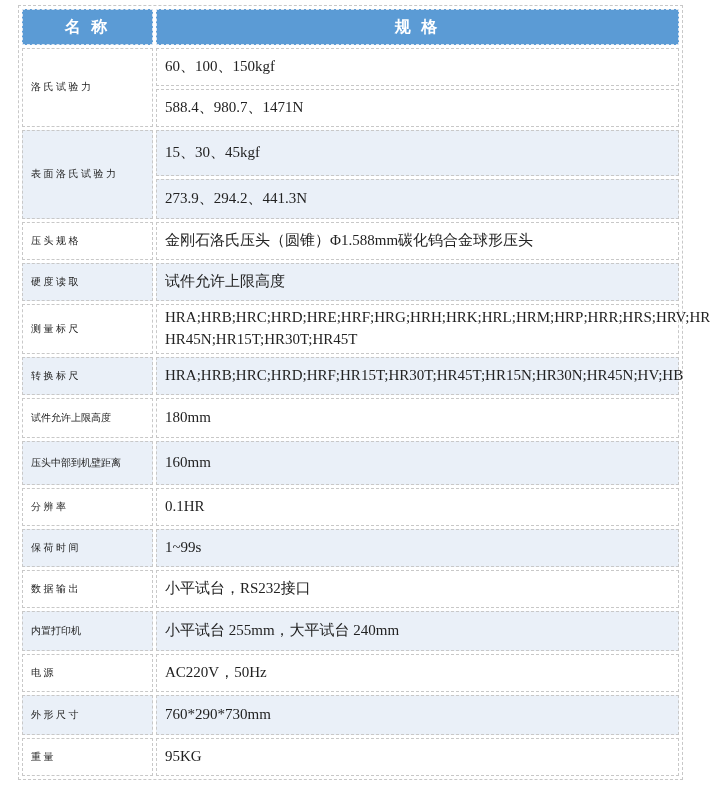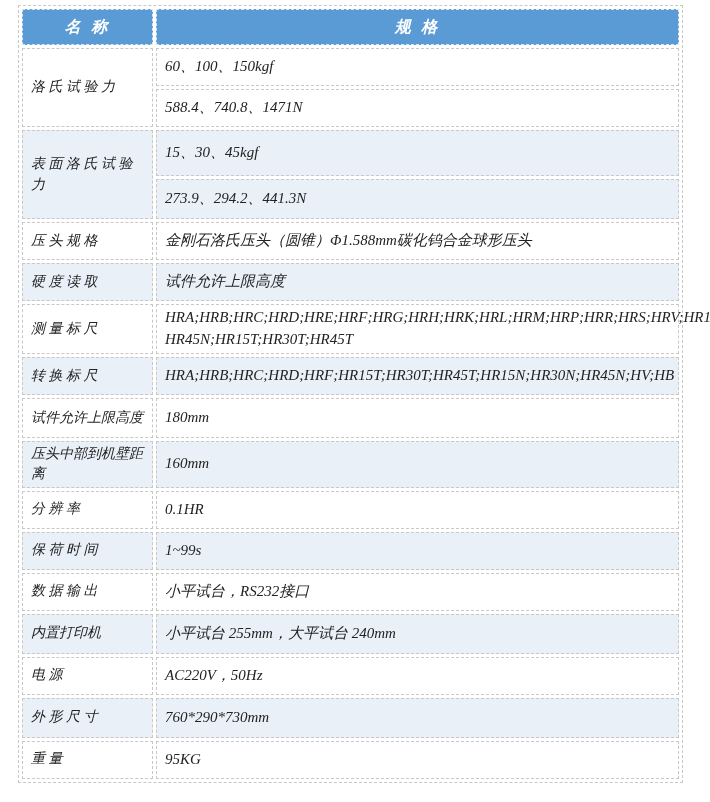--- a/index.html
+++ b/index.html
@@ -9,21 +9,21 @@
     --border: #C8C8C8;
     --text: #222222;
   }
   * { box-sizing: border-box; }
   html, body {
     margin: 0; padding: 0;
     width: 710px; height: 802px;
     background: #FFFFFF;
     font-family: "Liberation Serif", "DejaVu Serif", serif;
   }
-  .page { width: 710px; height: 802px; overflow: hidden; font-style: italic; }
+  .page { width: 710px; height: 802px; overflow: hidden; }
   table.spec {
     margin: 5px 0 0 18px;
     width: 665px;
     border-collapse: separate;
     border-spacing: 3px;
     border: 1px dashed var(--border);
     table-layout: fixed;
     background: #FFFFFF;
   }
   col.c1 { width: 131px; }
@@ -43,21 +43,21 @@
     border: 1px dashed var(--border);
     color: var(--text);
     text-align: left;
     vertical-align: middle;
     height: 38px;
     padding: 2px 8px;
     line-height: 1.45;
     background: #FFFFFF;
   }
   td.label {
-    font-size: 14px;
+    font-size: 10px;
   }
   td.value {
     font-size: 15px;
   }
   tr.striped td { background: var(--stripe-bg); }
   tr.h40 td { height: 40px; }
   tr.h44 td { height: 44px; }
   tr.h46 td { height: 46px; }
   tr.h50 td { height: 50px; }
 </style>
@@ -76,21 +76,21 @@
         <th>规  格</th>
       </tr>
     </thead>
     <tbody>
 
       <tr>
         <td class="label" rowspan="2">洛 氏 试 验 力</td>
         <td class="value">60、100、150kgf</td>
       </tr>
       <tr>
-        <td class="value">588.4、740.8、1471N</td>
+        <td class="value">588.4、980.7、1471N</td>
       </tr>
 
       <tr class="striped h46">
         <td class="label" rowspan="2">表 面 洛 氏 试 验 力</td>
         <td class="value">15、30、45kgf</td>
       </tr>
       <tr class="striped h40">
         <td class="value">273.9、294.2、441.3N</td>
       </tr>
 

